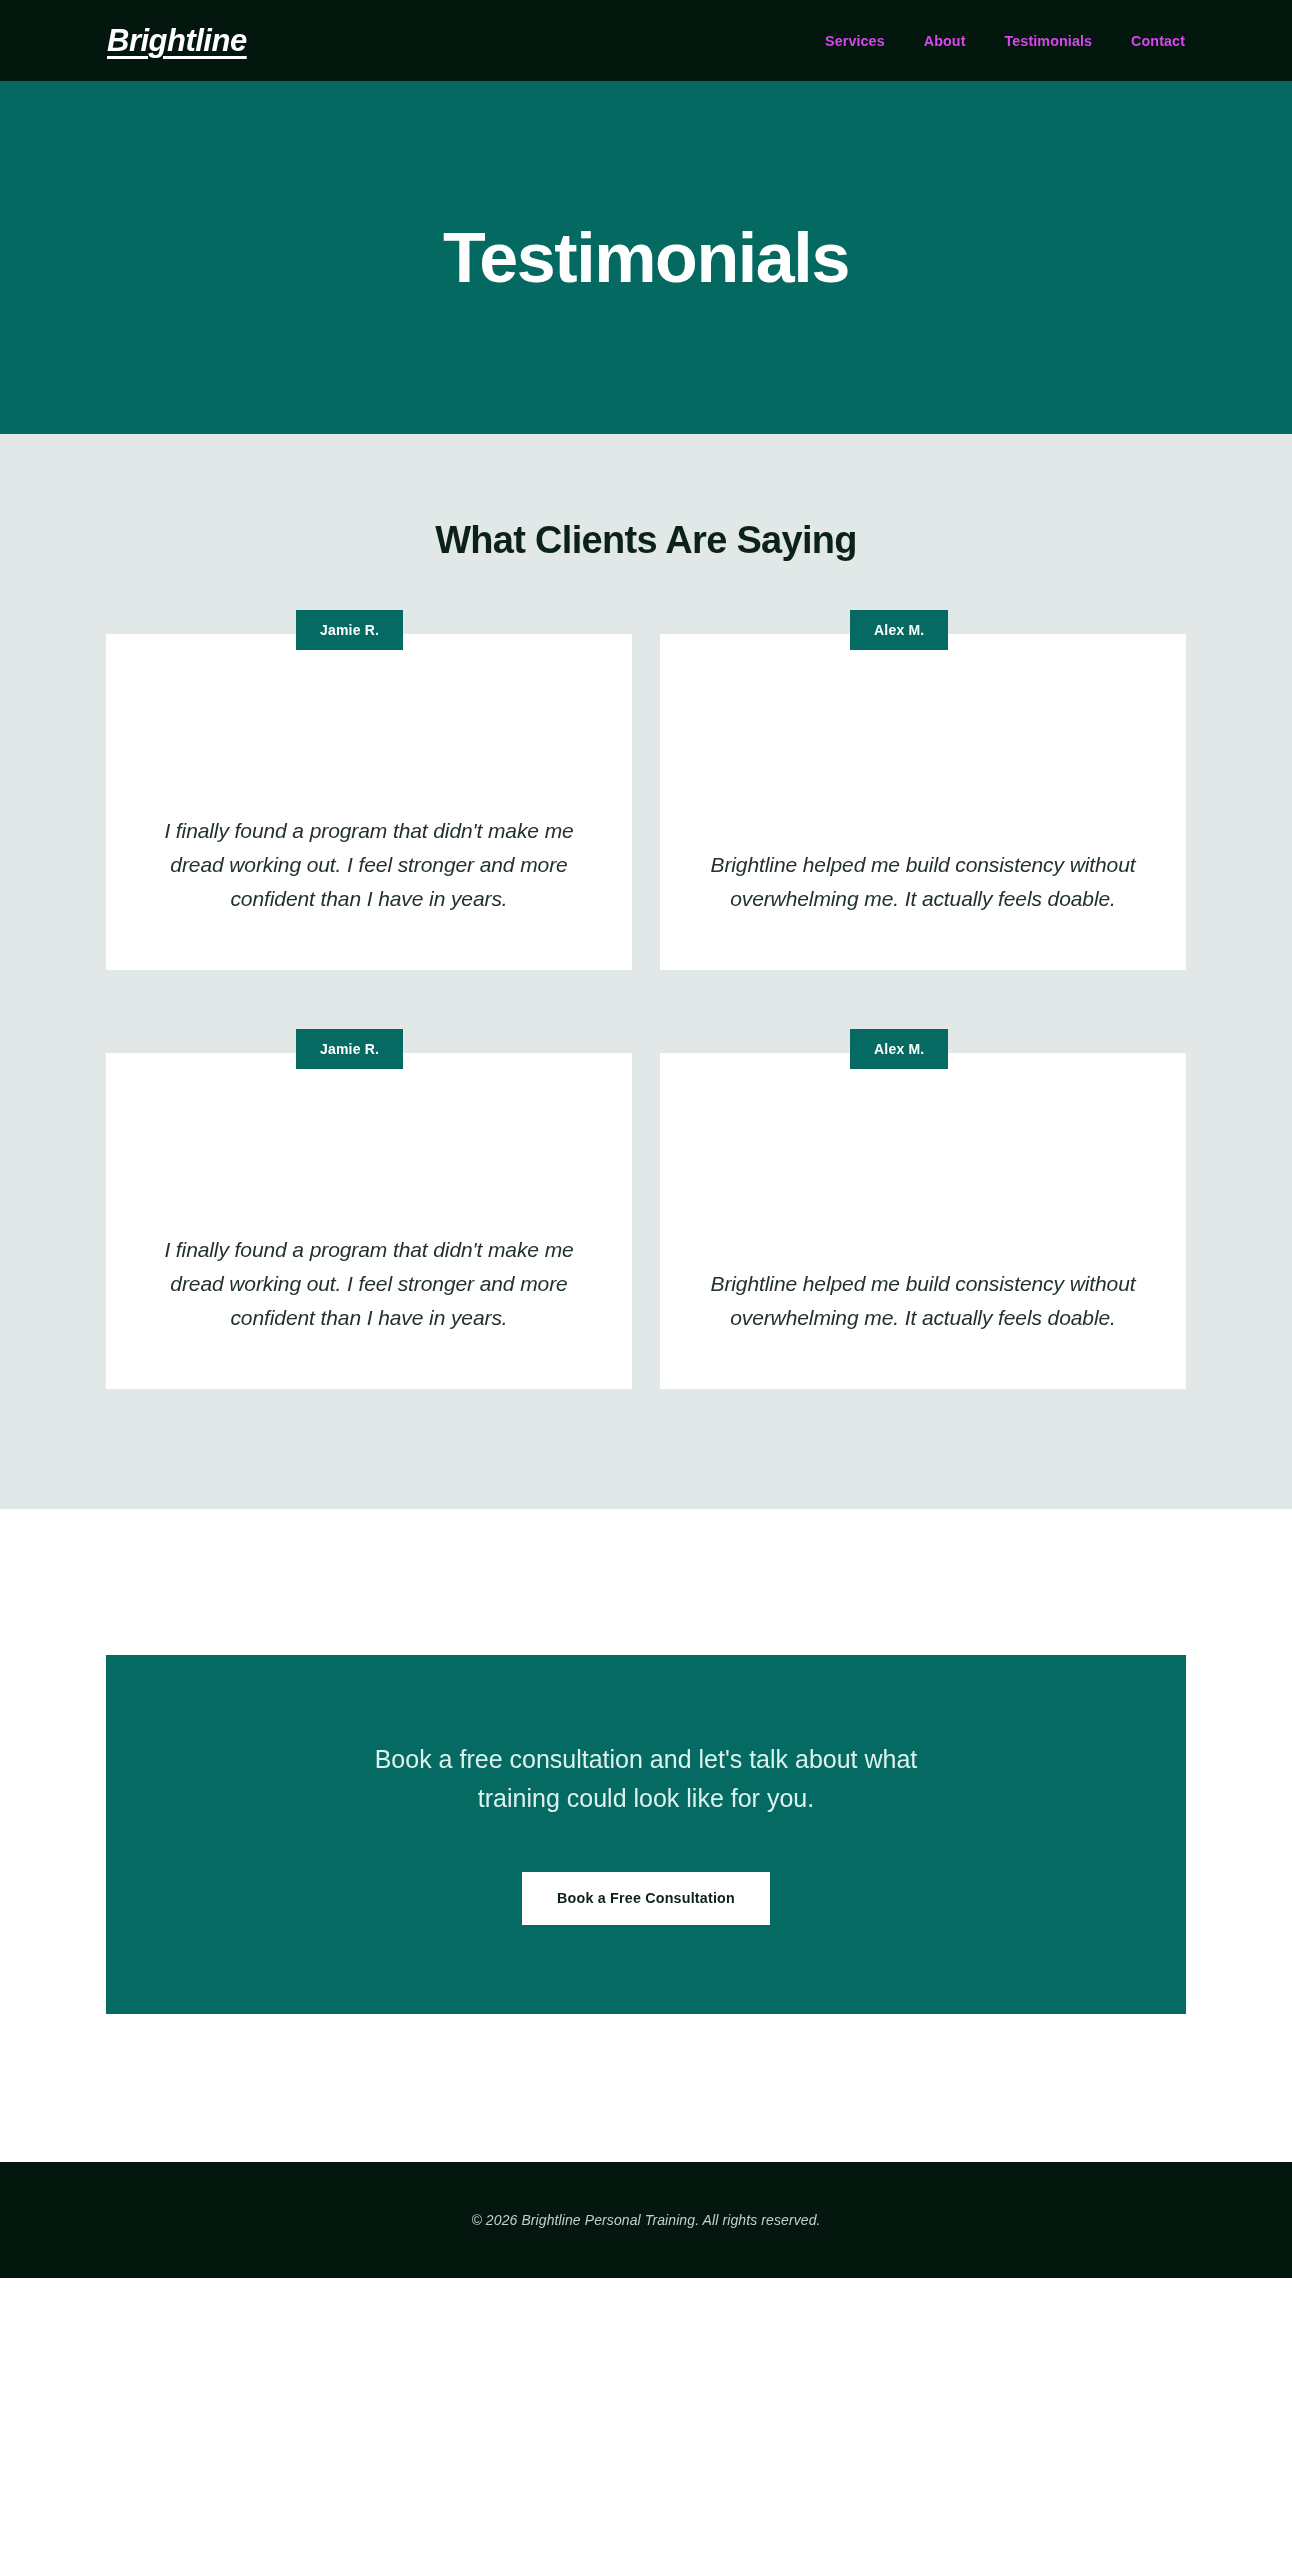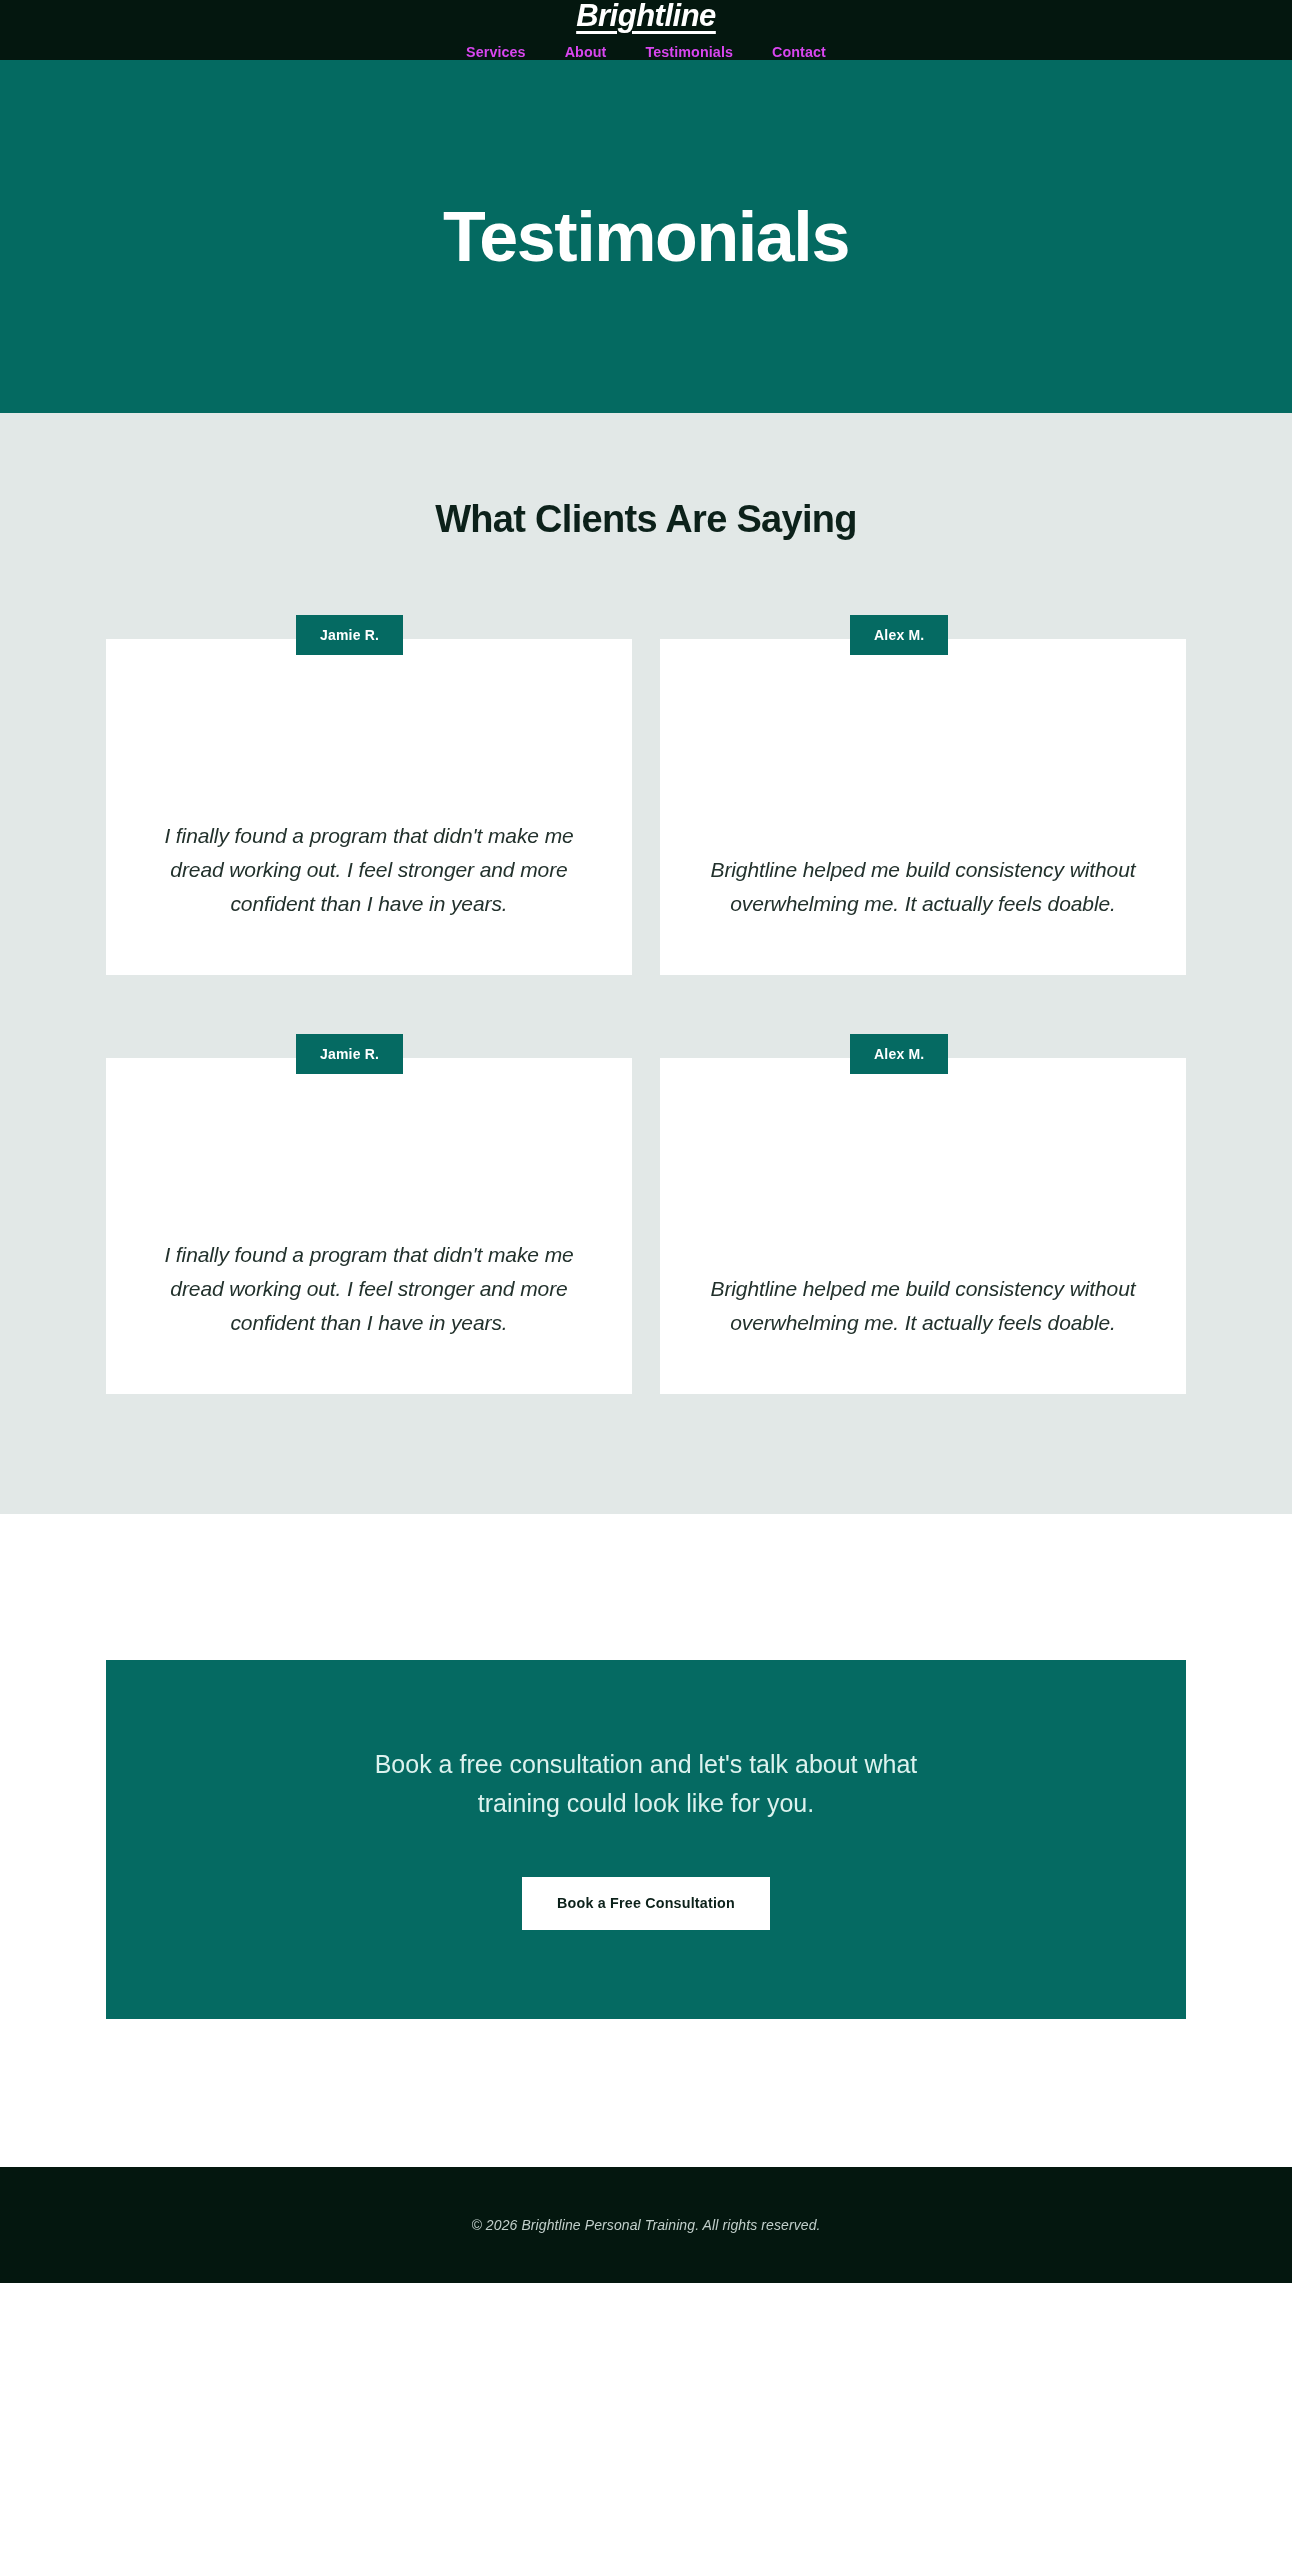--- a/index.html
+++ b/index.html
@@ -7,27 +7,26 @@
 
   html, body {
     width: 1292px;
     background: #ffffff;
     font-family: "Liberation Sans", sans-serif;
     -webkit-font-smoothing: antialiased;
   }
 
   
   .site-header {
-    height: 60px;
+    height: 81px;
     background: #04170F;
     display: flex;
     align-items: center;
     justify-content: space-between;
     padding: 0 107px 0 107px;
-    flex-direction: column;
   }
   .brand {
     font-size: 31px;
     font-weight: 800;
     font-style: italic;
     letter-spacing: -0.5px;
     color: #ffffff;
     text-decoration: underline;
     text-underline-offset: 4.6px;
     text-decoration-thickness: 2.8px;
@@ -69,21 +68,21 @@
   .testimonials-section {
     background: #E2E8E7;
     padding: 85px 0 120px 0;
   }
   .section-title {
     text-align: center;
     font-size: 38px;
     font-weight: 800;
     letter-spacing: -0.7px;
     color: #0C211A;
-    margin-bottom: 98px;
+    margin-bottom: 72px;
   }
   .cards-wrap {
     width: 1080px;
     margin: 0 auto;
   }
   .cards-row {
     display: flex;
     gap: 28px;
     margin-bottom: 83px;
   }

